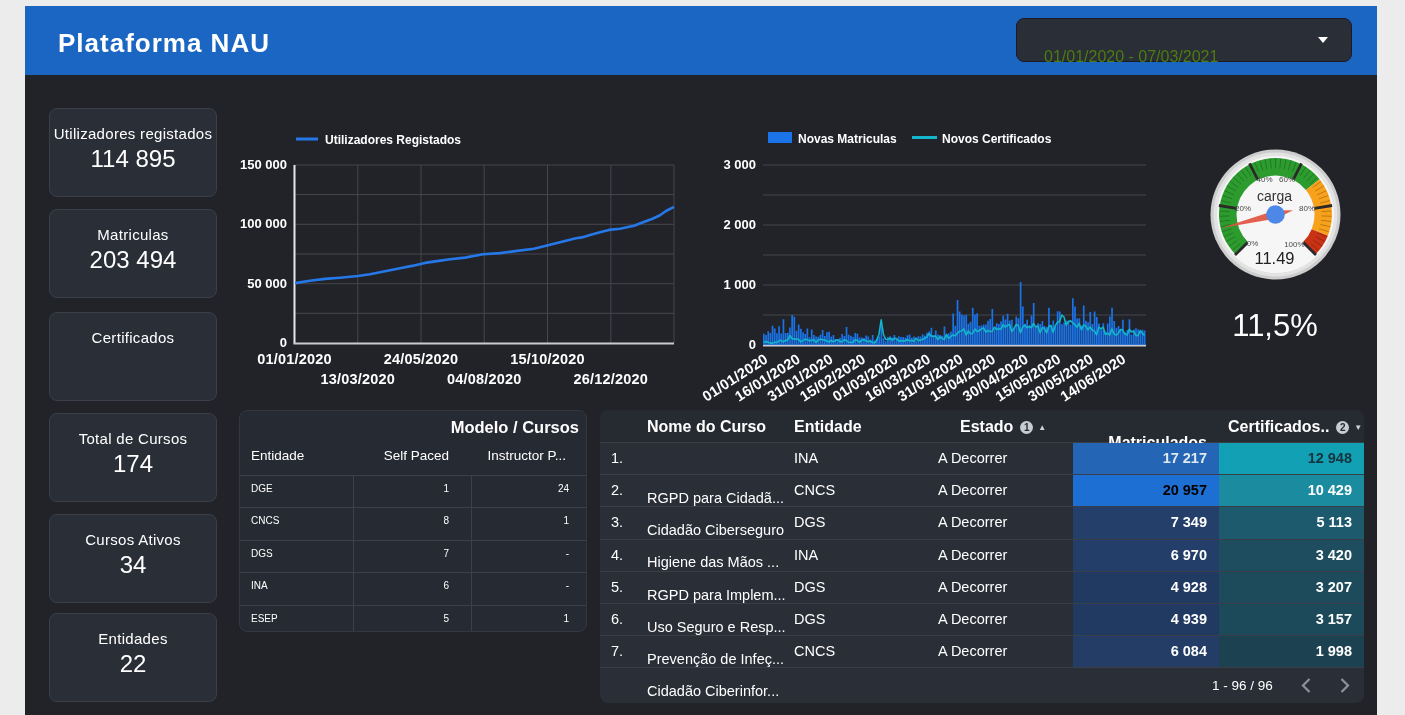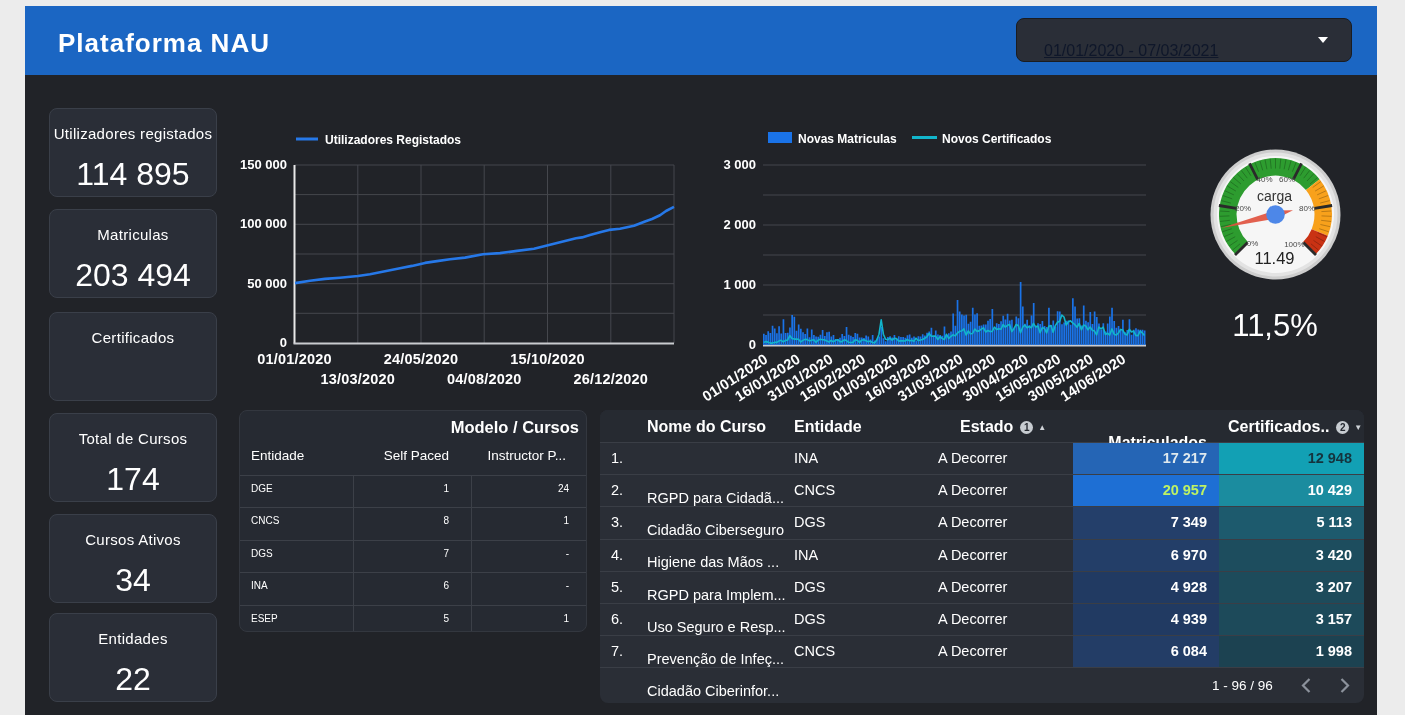--- a/index.html
+++ b/index.html
@@ -2,27 +2,27 @@
 <html><head><meta charset="utf-8">
 <style>
 *{margin:0;padding:0;box-sizing:border-box}
 html,body{width:1405px;height:715px;overflow:hidden;background:#ececec;
 font-family:"Liberation Sans",sans-serif;}
 .panel{position:absolute;left:25px;top:6px;width:1352px;height:709px;background:#212328;}
 .hdr{position:absolute;left:25px;top:6px;width:1352px;height:69px;background:#1b66c3;}
 .title{position:absolute;left:58px;top:28px;font-size:26px;font-weight:700;color:#fff;letter-spacing:1px;}
 .datebox{position:absolute;left:1016px;top:18px;width:336px;height:44px;background:#2a2e37;
 border-radius:8px;border:1px solid #1a1c21;}
-.datetext{position:absolute;left:1044px;top:42px;font-size:16px;color:#0f172a;text-decoration:underline;}
+.datetext{position:absolute;left:1044px;top:48px;font-size:16px;color:#4d7c0f;}
 .caret{position:absolute;left:1318px;top:37px;width:0;height:0;border-left:5px solid transparent;
 border-right:5px solid transparent;border-top:6.5px solid #fff;}
 .kpi{position:absolute;left:49px;width:168px;height:89px;background:#2a2e37;
 border:1px solid #3a3f49;border-radius:8px;text-align:center;color:#fff;}
 .kl{margin-top:16px;font-size:15px;letter-spacing:0.3px;}
-.kv{margin-top:14px;font-size:32px;}
+.kv{margin-top:3px;font-size:24px;}
 svg text{font-family:"Liberation Sans",sans-serif;}
 .ax{font-size:13px;font-weight:700;fill:#fff;}
 .axx{font-size:14.5px;font-weight:700;fill:#fff;letter-spacing:0.2px;}
 .axr{font-size:14.5px;font-weight:700;fill:#fff;letter-spacing:0.2px;}
 .leg{font-size:12px;font-weight:700;fill:#fff;}
 .big-pct{position:absolute;left:1172px;top:308px;width:206px;text-align:center;
 font-size:31px;color:#fff;font-weight:400;}
 
 .ltable{position:absolute;left:239px;top:410px;width:348px;height:222px;background:#262a32;
 border:1px solid #33373f;color:#fff;border-radius:8px 8px 8px 8px;overflow:hidden;}
@@ -238,21 +238,21 @@
         <div class="be">INA</div>
         <div class="bs">A Decorrer</div>
         <div class="bm" style="background:#2565b5;color:#dfe9ee">17 217</div>
         <div class="bcf" style="background:#12a0b4;color:#15333d">12 948</div>
       </div>
       <div class="brow">
         <div class="bn">2.</div>
         <div class="bc">Cidadão Ciberseguro</div>
         <div class="be">CNCS</div>
         <div class="bs">A Decorrer</div>
-        <div class="bm" style="background:#1e6fd4;color:#bef264">20 957</div>
+        <div class="bm" style="background:#1e6fd4;color:#000000">20 957</div>
         <div class="bcf" style="background:#1b8c9f;color:#fff">10 429</div>
       </div>
       <div class="brow">
         <div class="bn">3.</div>
         <div class="bc">Higiene das Mãos ...</div>
         <div class="be">DGS</div>
         <div class="bs">A Decorrer</div>
         <div class="bm" style="background:#243f6a;color:#fff">7 349</div>
         <div class="bcf" style="background:#1d5a6d;color:#fff">5 113</div>
       </div>

